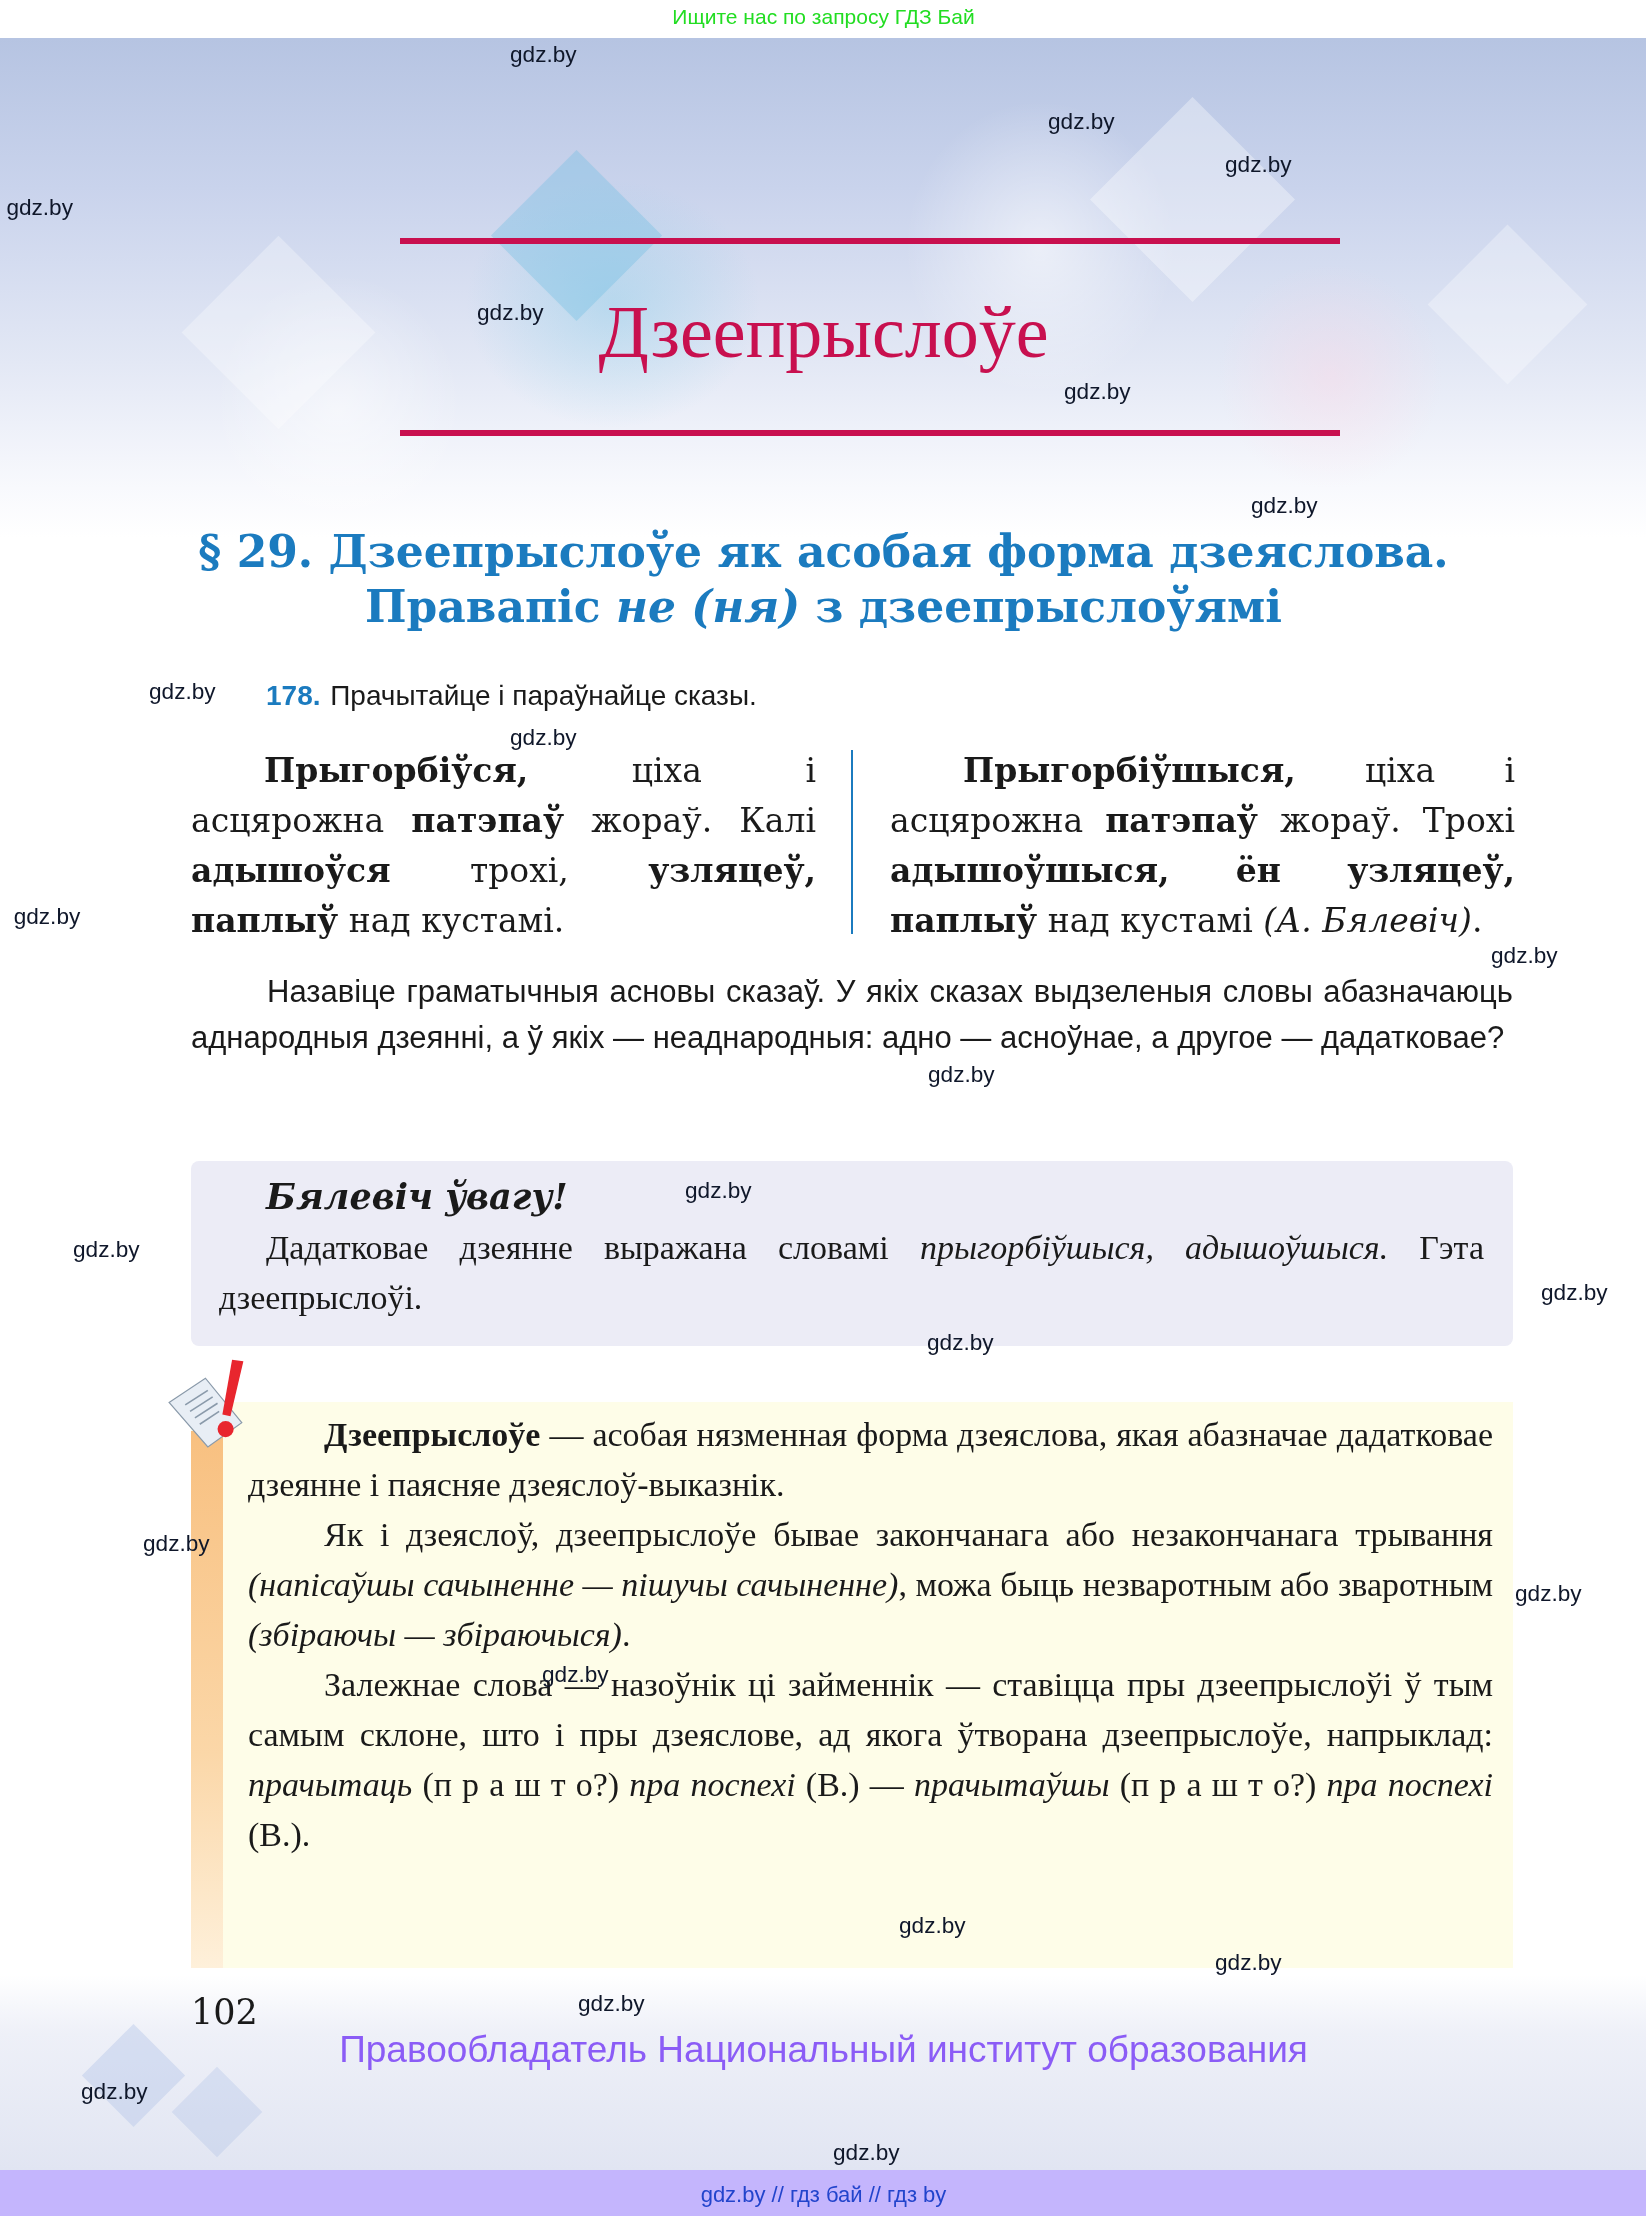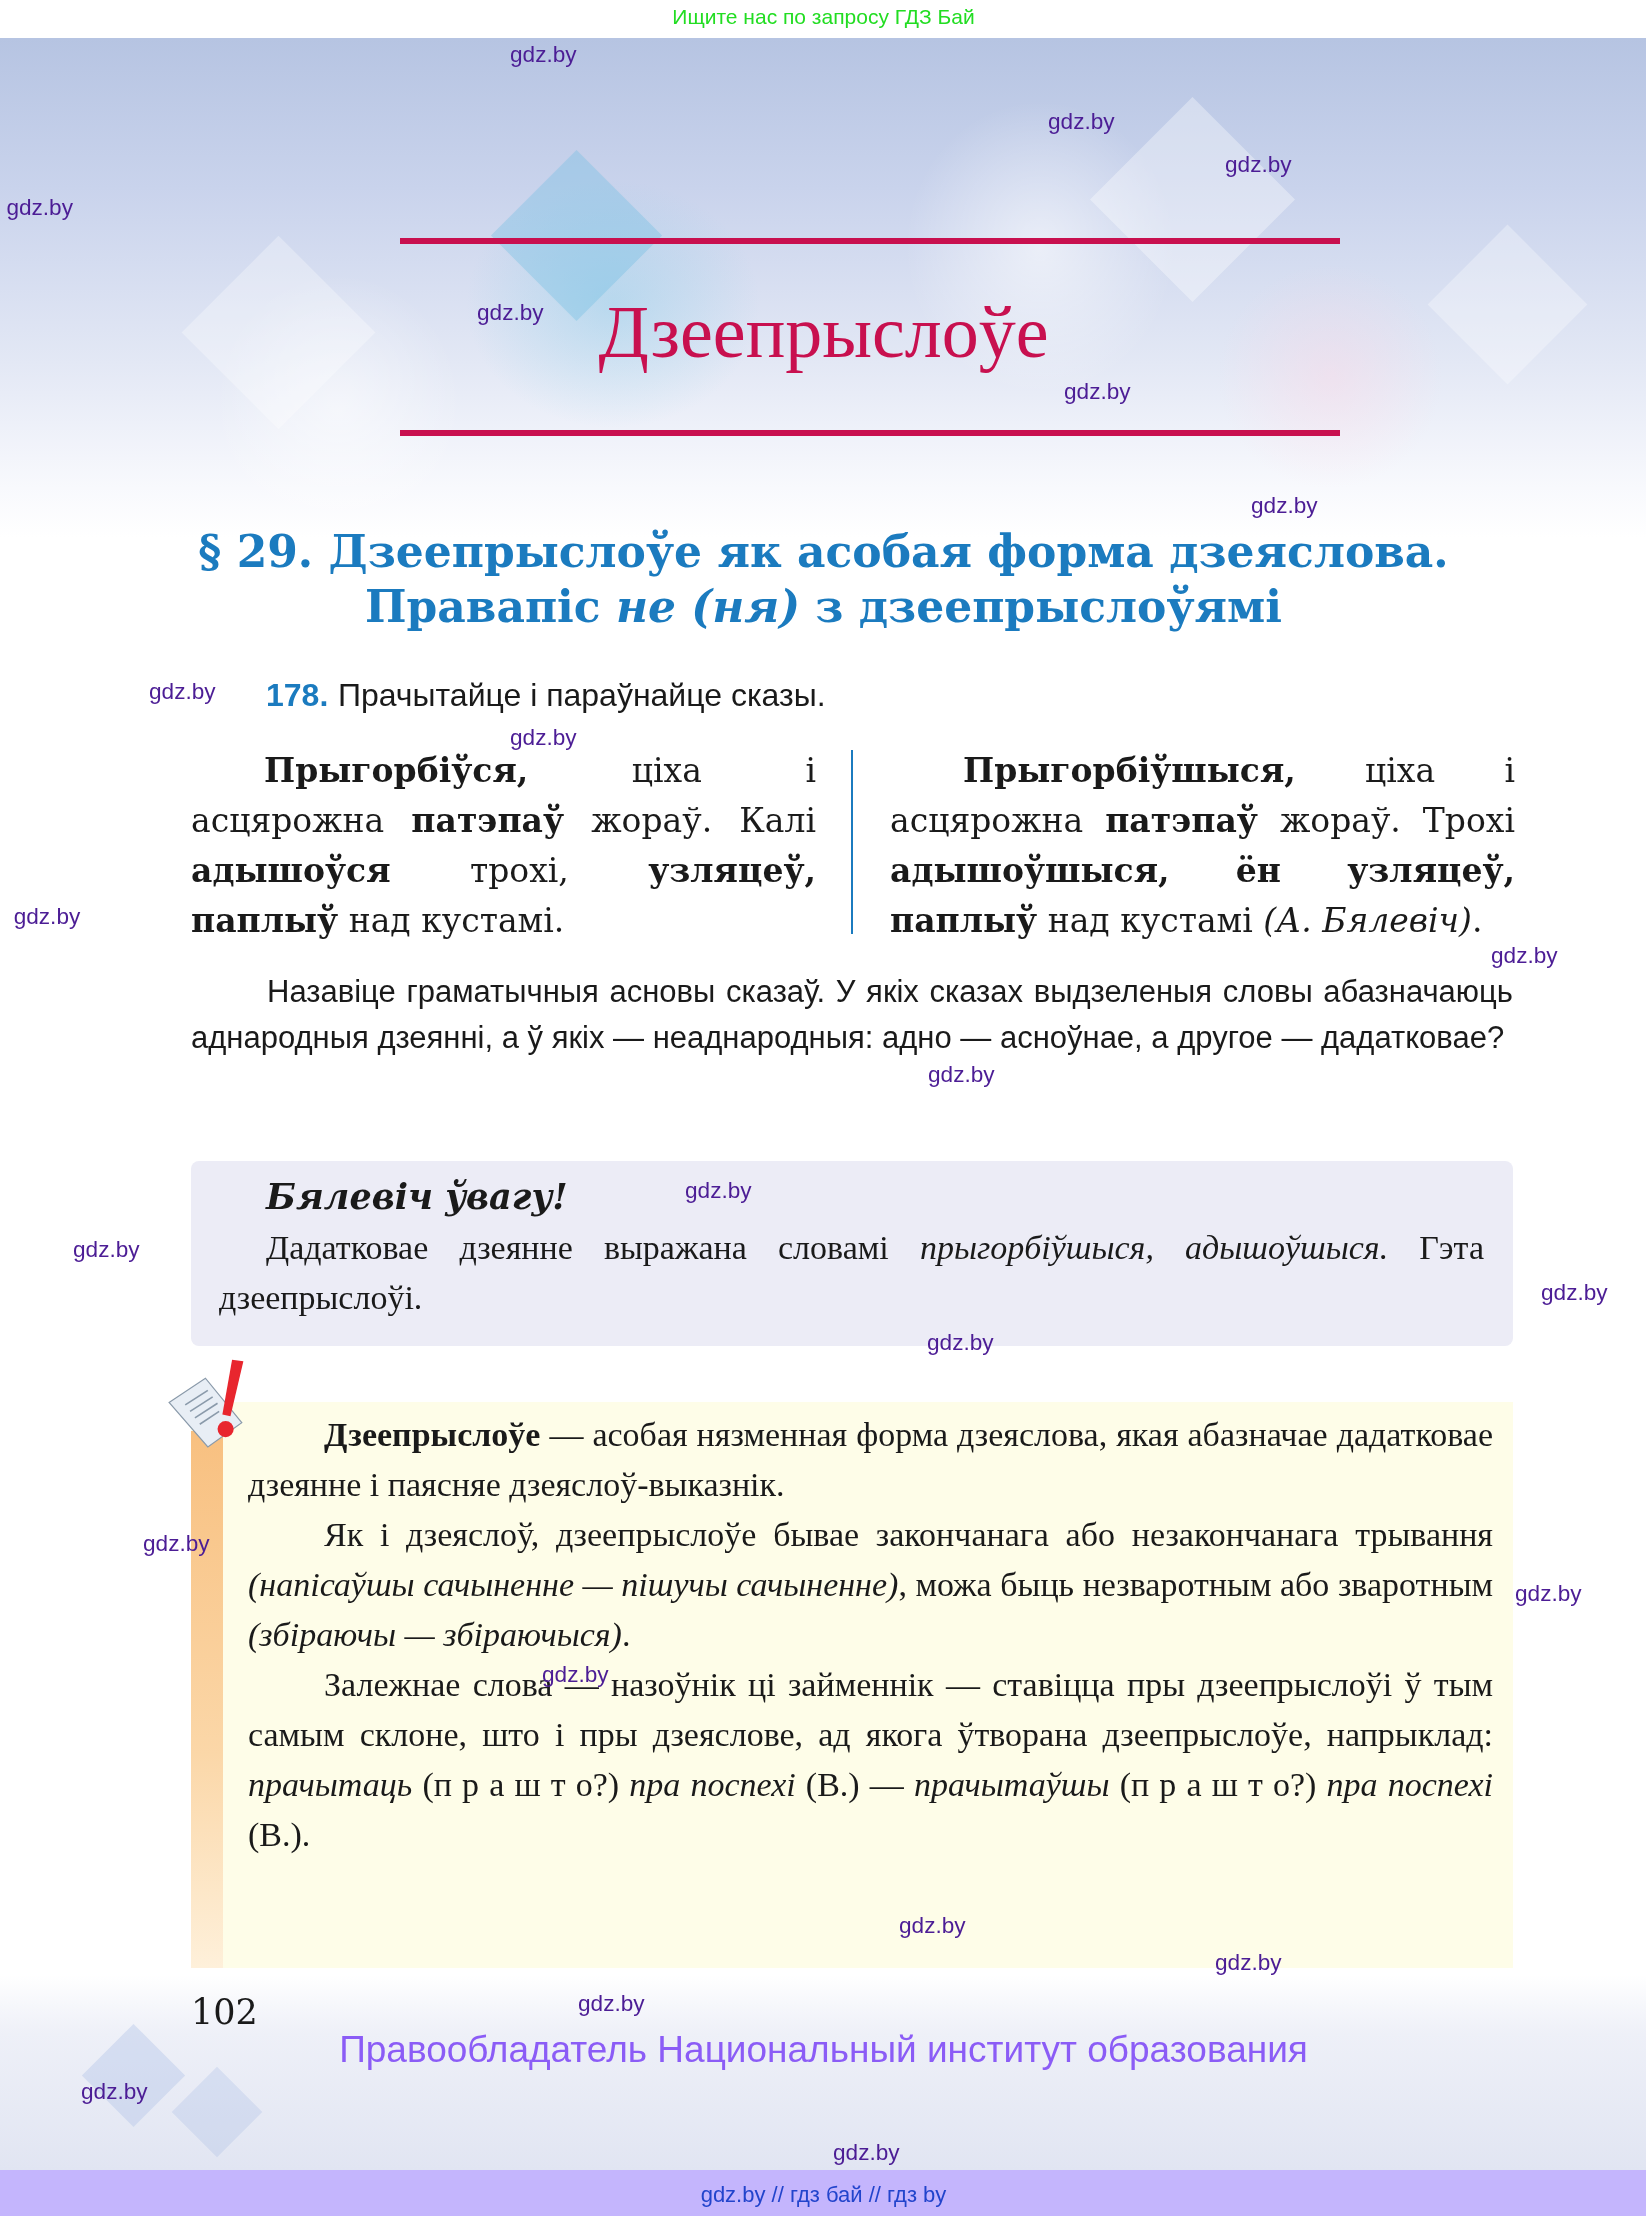--- a/index.html
+++ b/index.html
@@ -10,24 +10,24 @@
   .header-bg { left:0; top:38px; width:1647px; height:500px;
     background:
       radial-gradient(ellipse 210px 177px at 613px 266px, rgba(120,200,230,0.35), transparent 70%),
       radial-gradient(ellipse 193px 210px at 1040px 210px, rgba(255,255,255,0.55), transparent 70%),
       radial-gradient(ellipse 177px 193px at 338px 371px, rgba(255,255,255,0.5), transparent 70%),
       radial-gradient(ellipse 161px 161px at 1330px 338px, rgba(255,210,225,0.35), transparent 70%),
       linear-gradient(180deg, #b6c4e2 0%, #c9d3ec 30%, #e3e8f5 65%, #f8f9fd 90%, #ffffff 100%); }
   .diamond { position:absolute; transform:rotate(45deg); }
   .rule { left:400px; width:940px; height:6.4px; background:#c8104f; }
   .chapter-title { left:0; width:1647px; top:290px; text-align:center; font-family:"Liberation Serif", serif; font-size:74px; color:#c8104f; line-height:84px; }
-  .wm { position:absolute; font-family:"Liberation Sans", sans-serif; font-size:22.6px; color:#4c1d95; line-height:26px; }
+  .wm { position:absolute; font-family:"Liberation Sans", sans-serif; font-size:22.6px; color:#0f172a; line-height:26px; }
   .section-heading { left:0; width:1647px; top:524px; text-align:center; font-family:"DejaVu Serif", serif; font-weight:bold; font-size:44px; color:#1b7bbf; line-height:55px; }
   .section-heading .it { font-style:italic; }
-  .task { left:266px; top:677px; font-family:"Liberation Sans", sans-serif; font-size:32px; line-height:37px; }
+  .task { left:266px; top:677px; font-family:"Liberation Sans", sans-serif; font-size:28px; line-height:37px; }
   .task .num { color:#1b7bbf; font-weight:bold; margin-right:9.7px; }
   .col { top:746px; width:625px; font-family:"DejaVu Serif", serif; font-size:33px; line-height:50px; text-align:justify; }
   .col p { margin:0; text-indent:73px; }
   .col b { font-weight:bold; }
   .col-divider { left:851px; top:750px; width:2.4px; height:184px; background:#1b7bbf; }
   .question { left:191px; top:969px; width:1322px; font-family:"Liberation Sans", sans-serif; font-size:31px; line-height:46px; text-align:justify; }
   .question p { margin:0; text-indent:76px; }
   .note-box { left:191px; top:1161px; width:1322px; height:185px; background:#ececf6; border-radius:8px; }
   .note-title { left:266px; top:1173px; font-family:"DejaVu Serif", serif; font-style:italic; font-weight:bold; font-size:35px; line-height:48px; }
   .note-body { left:219px; top:1223px; width:1265px; font-family:"DejaVu Serif", serif; font-size:34px; line-height:50px; }

